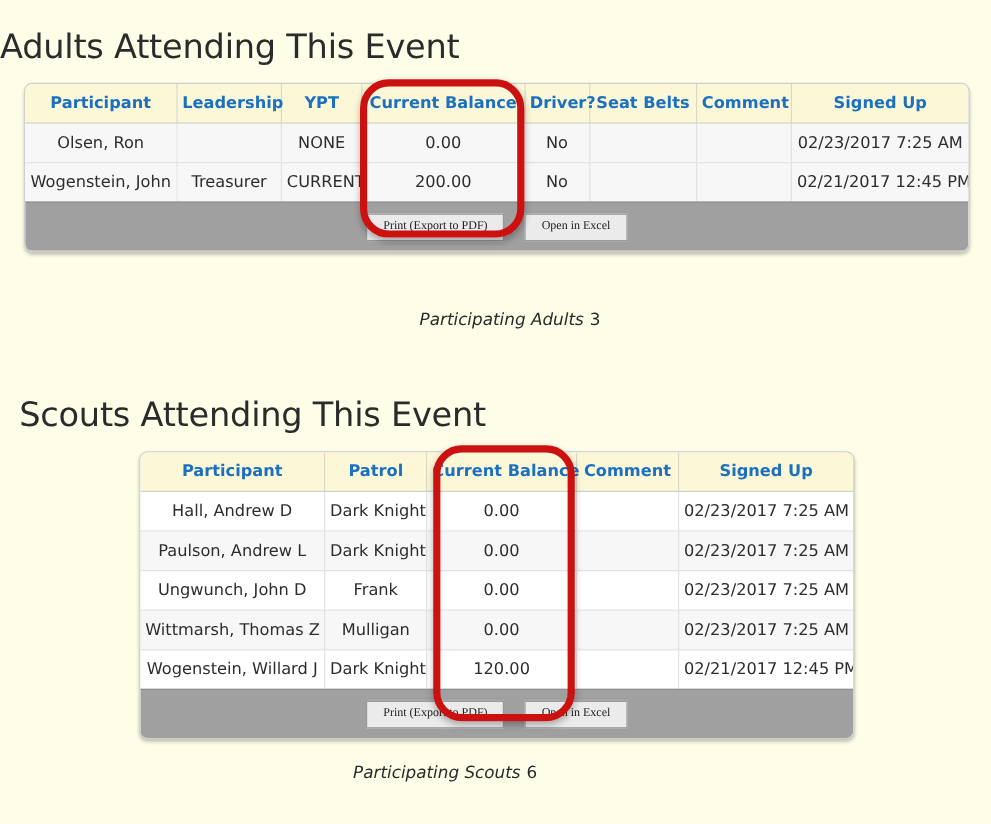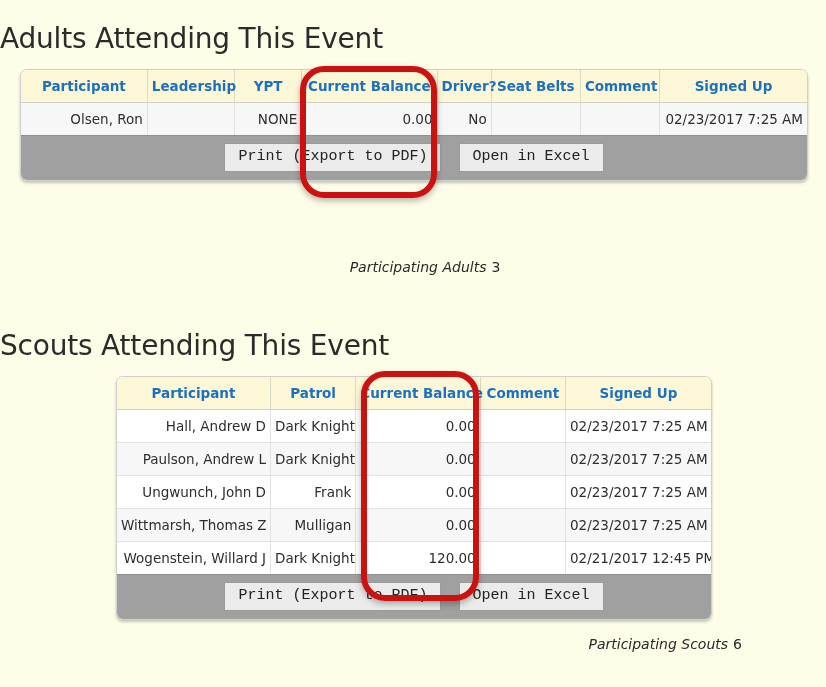--- a/index.html
+++ b/index.html
@@ -55,21 +55,21 @@
     padding: 8px 4px;
     border-right: 1px solid #d9d9c8;
     border-bottom: 1px solid #d2d2c4;
     white-space: nowrap;
   }
   table.grid th:last-child { border-right: none; }
 
   table.grid td {
     font-size: 13.5px;
     color: #2d2d2d;
-    text-align: right;
+    text-align: center;
     padding: 8px 4px;
     border-right: 1px solid #e2e2e2;
     border-bottom: 1px solid #e2e2e2;
     white-space: nowrap;
     overflow: hidden;
   }
   table.grid td:last-child { border-right: none; }
   table.grid tbody tr:last-child td { border-bottom: none; }
 
   table.grid tbody tr.odd td { background: #f7f7f7; }
@@ -80,22 +80,22 @@
     text-align: center;
     padding: 7px 0 8px 0;
     border-top: 1px solid #8f8f8f;
   }
 
   .btn {
     display: inline-block;
     background: #ebebeb;
     border: 1px solid #9a9a9a;
     color: #222;
-    font-size: 15px;
-    font-family: Liberation Mono, monospace;
+    font-size: 10px;
+    font-family: Liberation Serif, serif;
     padding: 4px 13px 5px 13px;
     margin: 0 6px;
     cursor: pointer;
     line-height: 1.2;
   }
 
   .count-line {
     text-align: center;
     font-size: 14px;
     color: #2a2a2a;
@@ -120,23 +120,23 @@
     z-index: 20;
   }
 
   
   #adults-title { position: absolute; left: 0; top: 25px; width: 826px; }
   #adults-table-wrap { position: absolute; left: 20px; top: 69px; width: 786px; }
   #adults-count { position: absolute; left: 12px; top: 247px; width: 826px; }
   #adults-redbox { left: 300px; top: 66px; width: 137px; height: 132px; }
 
   
-  #scouts-title { position: absolute; left: 0; top: 332px; width: 730px; }
+  #scouts-title { position: absolute; left: 16px; top: 332px; width: 730px; }
   #scouts-table-wrap { position: absolute; left: 116px; top: 376px; width: 594px; }
-  #scouts-count { position: absolute; left: 0; top: 624px; width: 742px; text-align: right; }
+  #scouts-count { position: absolute; left: 0; top: 624px; width: 742px; }
   #scouts-redbox { left: 361px; top: 371px; width: 118px; height: 230px; }
 </style>
 </head>
 <body>
 
 <div class="section">
 
   <h1 id="adults-title" class="section-title">Adults Attending This Event</h1>
 
   <div id="adults-table-wrap" class="table-wrap">
@@ -167,20 +167,30 @@
         <tr class="odd">
           <td>Olsen, Ron</td>
           <td></td>
           <td>NONE</td>
           <td>0.00</td>
           <td>No</td>
           <td></td>
           <td></td>
           <td>02/23/2017 7:25 AM</td>
         </tr>
+        <tr class="odd">
+          <td>Wogenstein, John</td>
+          <td>Treasurer</td>
+          <td>CURRENT</td>
+          <td>200.00</td>
+          <td>No</td>
+          <td></td>
+          <td></td>
+          <td>02/21/2017 12:45 PM</td>
+        </tr>
       </tbody>
     </table>
 
     <div class="btn-bar">
       <button class="btn">Print (Export to PDF)</button>
       <button class="btn">Open in Excel</button>
     </div>
   </div>
 
   <div id="adults-redbox" class="redbox"></div>

